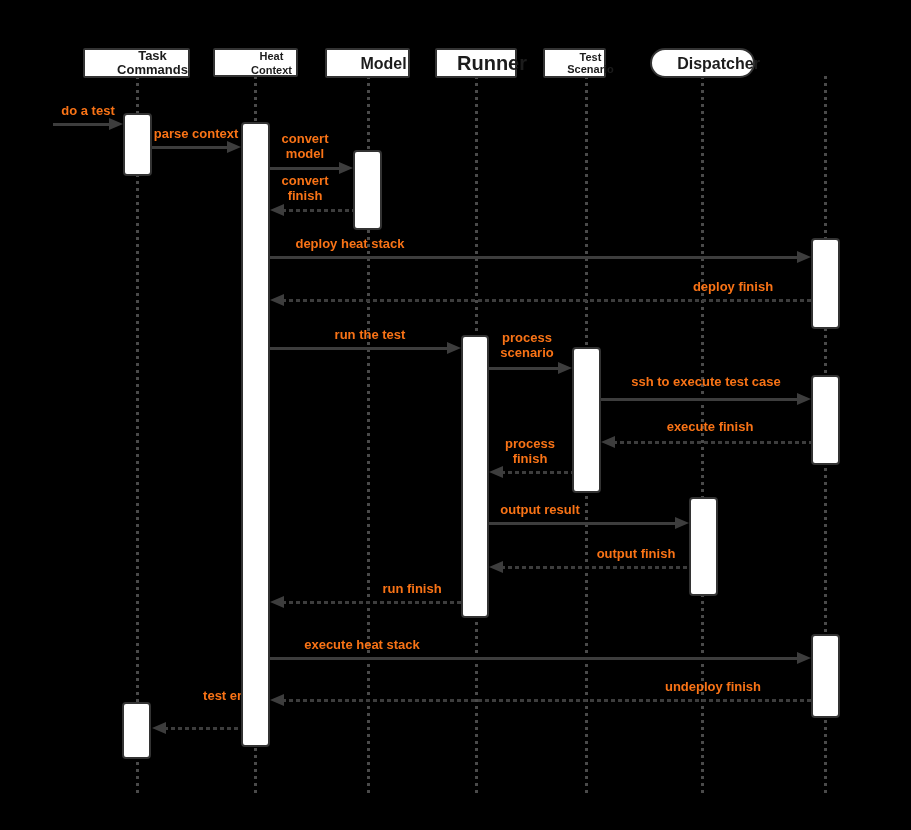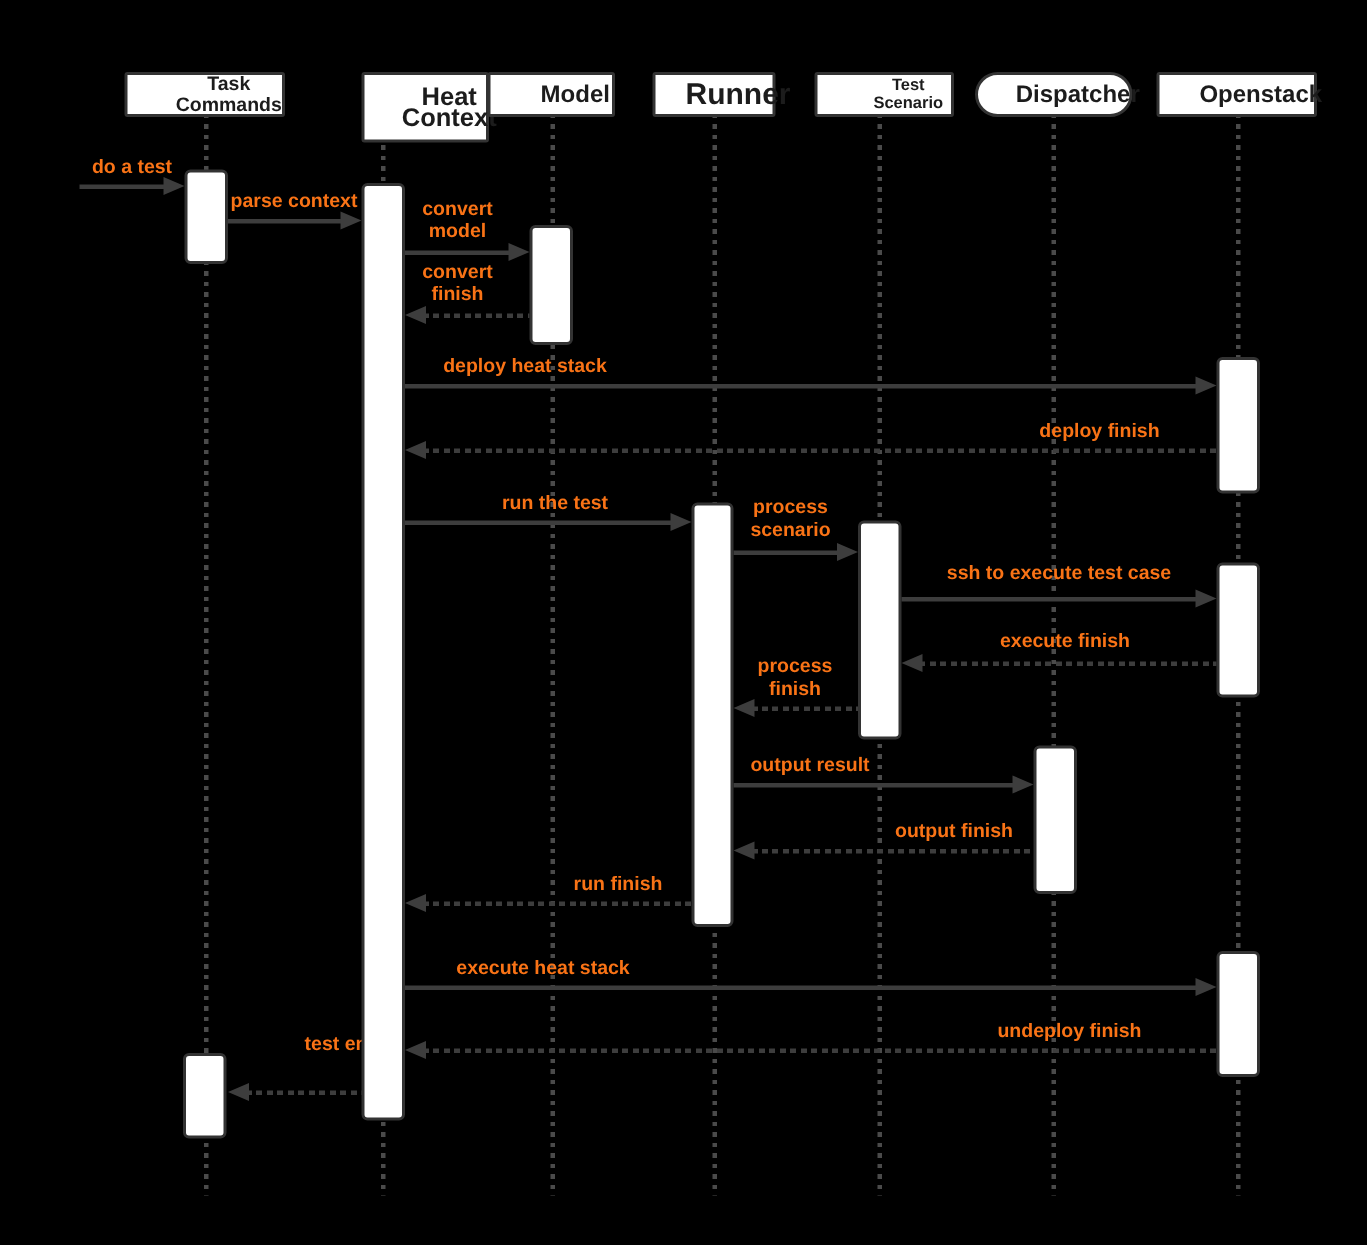--- a/index.html
+++ b/index.html
@@ -86,21 +86,20 @@
     <div class="act" style="left: 353px; top: 150px; width: 29px; height: 80px;"></div>
     <div class="act" style="left: 811px; top: 238px; width: 29px; height: 91px;"></div>
     <div class="act" style="left: 461px; top: 335px; width: 28px; height: 283px;"></div>
     <div class="act" style="left: 572px; top: 347px; width: 29px; height: 146px;"></div>
     <div class="act" style="left: 811px; top: 375px; width: 29px; height: 90px;"></div>
     <div class="act" style="left: 689px; top: 497px; width: 29px; height: 99px;"></div>
     <div class="act" style="left: 811px; top: 634px; width: 29px; height: 84px;"></div>
     <div class="act" style="left: 122px; top: 702px; width: 29px; height: 57px;"></div>
     <div class="pbox" style="left: 83px; top: 48px; width: 107px; height: 30px; font-size: 13px; line-height: 14px;">Task
 Commands</div>
-    <div class="pbox" style="left: 213px; top: 48px; width: 85px; height: 47px; font-size: 17px; line-height: 14px; margin-left: 28px;">Heat
+    <div class="pbox" style="left: 213px; top: 48px; width: 85px; height: 29px; font-size: 11px; line-height: 14px;">Heat
 Context</div>
     <div class="pbox" style="left: 325px; top: 48px; width: 85px; height: 30px; font-size: 16px; line-height: 17px;">Model</div>
     <div class="pbox" style="left: 435px; top: 48px; width: 82px; height: 30px; font-size: 20px; line-height: 17px;">Runner</div>
-    <div class="pbox" style="left: 543px; top: 48px; width: 93px; height: 30px; font-size: 11px; line-height: 12px;">Test
+    <div class="pbox" style="left: 543px; top: 48px; width: 63px; height: 30px; font-size: 11px; line-height: 12px;">Test
 Scenario</div>
     <div class="pbox" style="left: 650px; top: 48px; width: 105px; height: 30px; font-size: 16px; line-height: 17px; border-radius: 15px;">Dispatcher</div>
-    <div class="pbox" style="left: 771px; top: 48px; width: 107px; height: 30px; font-size: 16px; line-height: 17px;">Openstack</div>
   </div>
 
 </body></html>

